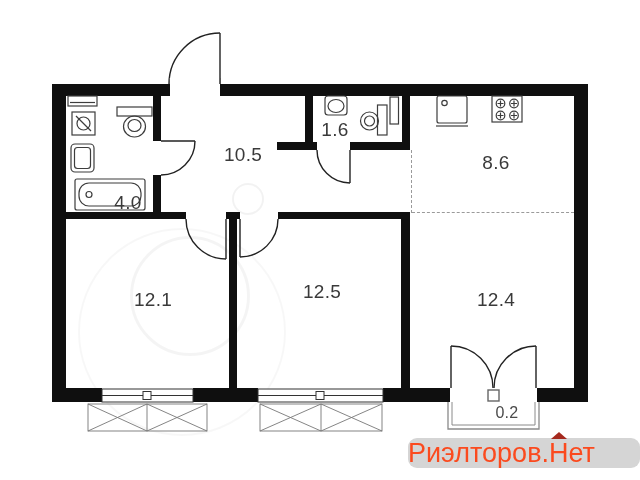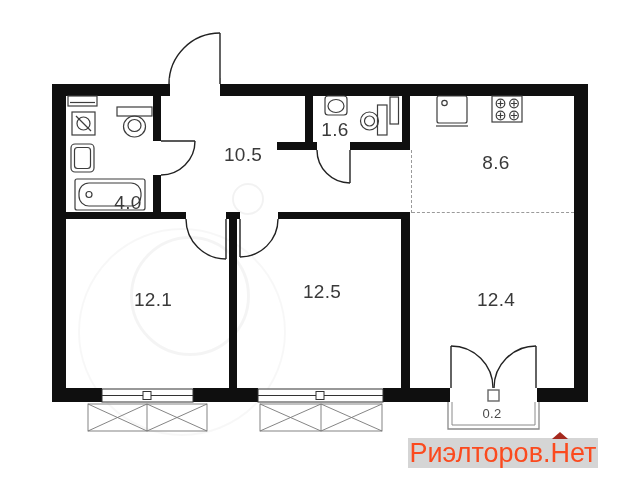--- a/index.html
+++ b/index.html
@@ -3,33 +3,33 @@
 <meta charset="utf-8">
 <style>
   html,body{margin:0;padding:0;background:#fff;}
   .stage{position:relative;width:640px;height:480px;background:#ffffff;overflow:hidden;
          font-family:"Liberation Sans", sans-serif;}
   .wall{position:absolute;background:#0f0f0f;}
   .dash-v{position:absolute;border-left:1px dashed #9a9a9a;width:0;}
   .dash-h{position:absolute;border-top:1px dashed #9a9a9a;height:0;}
   .area-label{position:absolute;transform:translate(-50%,-50%);font-size:19px;color:#3a3a3a;
               letter-spacing:.3px;white-space:nowrap;}
-  .area-label.small{font-size:13px;color:#4a4a4a;}
+  .area-label.small{font-size:16px;color:#4a4a4a;margin-left:15px;}
   svg.overlay{position:absolute;left:0;top:0;}
   
   .wm-text{position:absolute;left:384px;top:246px;transform:translate(-50%,-54%);
            font-size:100px;font-weight:600;letter-spacing:-3px;color:rgba(0,0,0,0.055);
            white-space:nowrap;pointer-events:none;}
   .wm-circle{position:absolute;border-radius:50%;pointer-events:none;}
   .wm-c1{left:130px;top:236px;width:114px;height:114px;border:3px solid rgba(0,0,0,0.045);}
   .wm-c2{left:232px;top:183px;width:28px;height:28px;border:2px solid rgba(0,0,0,0.05);}
   .wm-c3{left:78px;top:228px;width:204px;height:204px;border:2px solid rgba(0,0,0,0.03);}
   
-  .brand{position:absolute;left:408px;top:438px;width:190px;height:30px;background:#d5d5d5;
-         display:flex;align-items:center;justify-content:center;}
+  .brand{position:absolute;left:408px;top:438px;width:232px;height:30px;background:#d5d5d5;
+         display:flex;align-items:center;justify-content:flex-start;border-radius:9px;}
   .brand-text{font-size:27px;line-height:30px;color:#fb4a1e;white-space:nowrap;}
   .brand-h{position:relative;display:inline-block;}
   .roof{position:absolute;left:50%;top:-6px;transform:translateX(-50%);width:0;height:0;
         border-left:8px solid transparent;border-right:8px solid transparent;
         border-bottom:7px solid #a5291e;}
 </style>
 </head>
 <body>
 
 <div class="stage">

